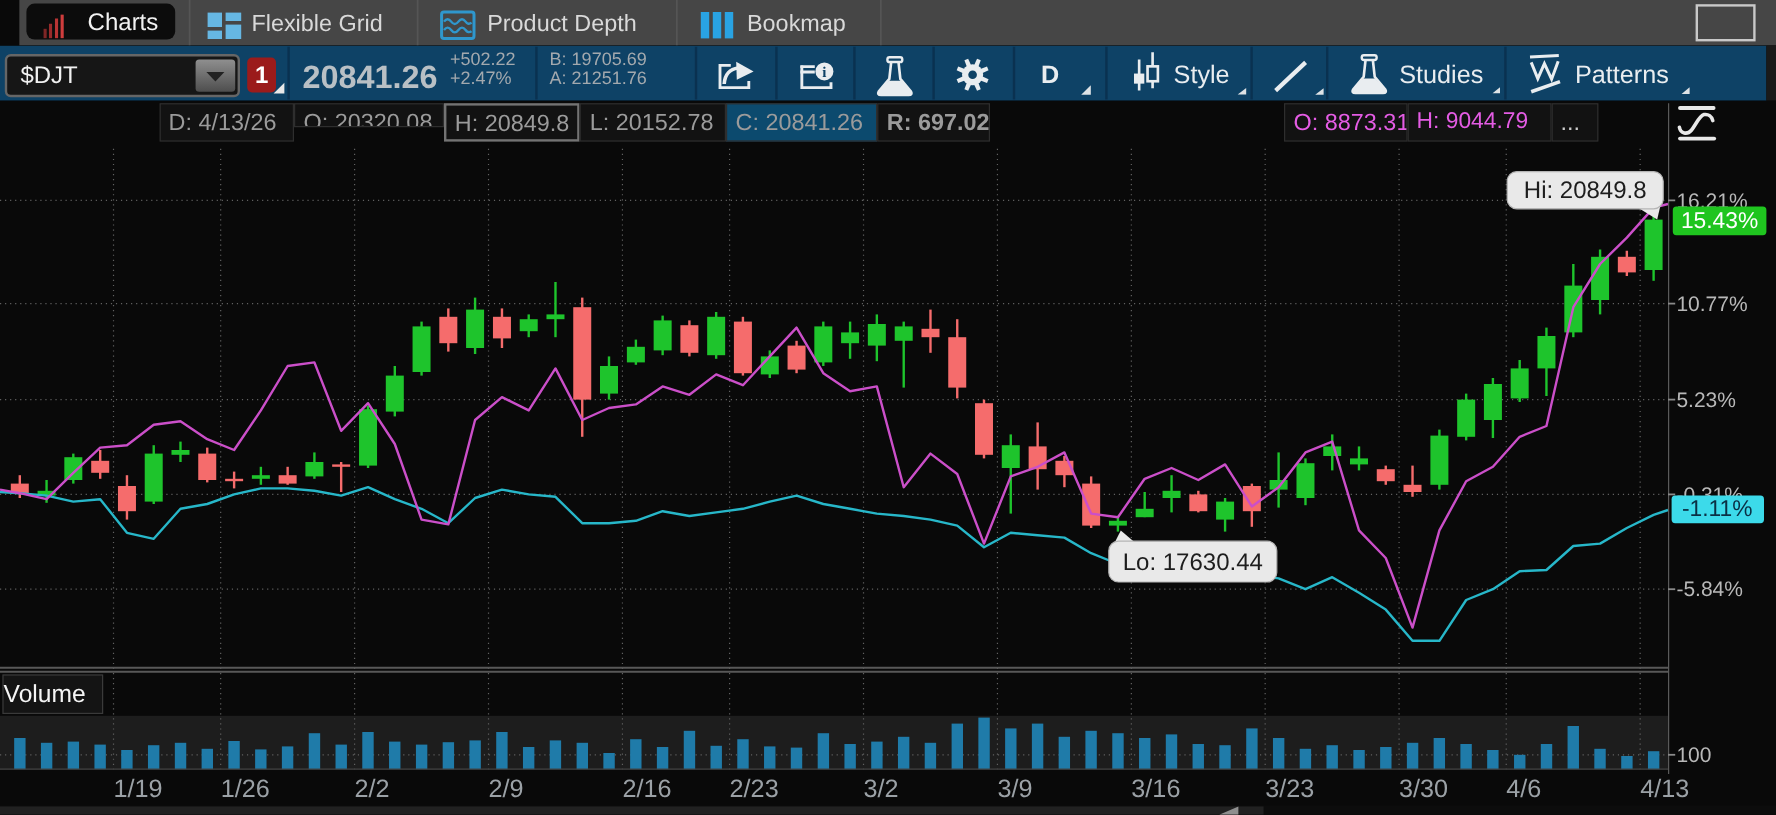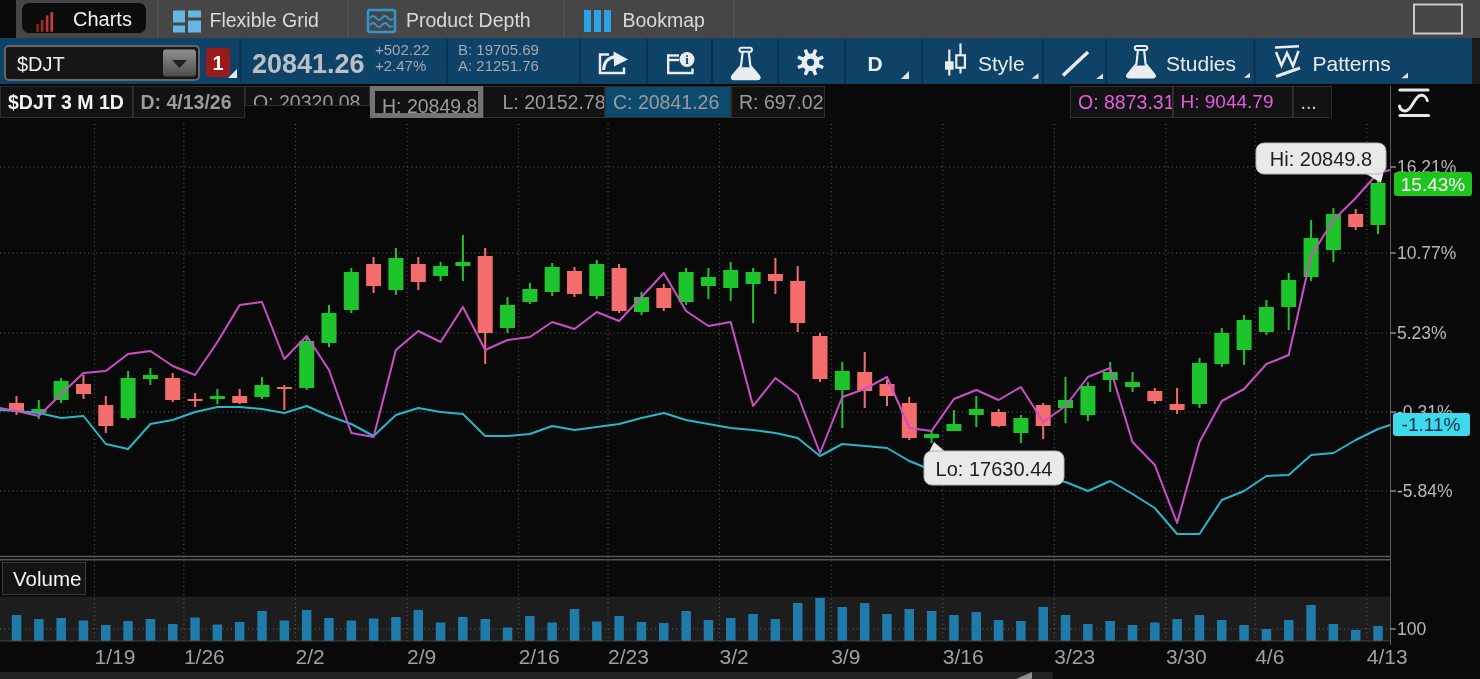--- a/index.html
+++ b/index.html
@@ -359,24 +359,23 @@
 <rect x="1393" y="329" width="77" height="23" rx="3" fill="#3cdaea"></rect>
 <text x="1431" y="340.5" font-size="19" fill="#0a2f44" text-anchor="middle" dominant-baseline="central">-1.11%</text>
 <line x1="1400" y1="6" x2="1428" y2="6" stroke="#e8e8e8" stroke-width="3.2" stroke-linecap="round"></line>
 <path d="M1399.5,22 C1400.5,27.5 1406,28.5 1409.5,24.5 C1413,20.5 1416,12.5 1420,11.5 C1423.5,10.799999999999997 1426.5,13 1427.3,16.5" fill="none" stroke="#e8e8e8" stroke-width="3" stroke-linecap="round"></path>
 <line x1="1400" y1="31.5" x2="1428.5" y2="31.5" stroke="#e8e8e8" stroke-width="3.2" stroke-linecap="round"></line>
 <rect x="0" y="587" width="1480" height="8" fill="#0c0c0c"></rect>
 <rect x="0" y="588" width="1053" height="7" fill="#212121"></rect>
 <polygon points="1016,595 1032,595 1032,588" fill="#8f8f8f"></polygon>
     </svg>
 <div style="position:absolute;left:0;top:0;width:1480px;height:36px">
-      <div style="position:absolute;left:0px;top:2px;width:132.5px;height:32px;background:#121212;border:1px solid #2e2e2e;box-sizing:border-box;color:#f2f2f2;font-weight:bold;font-size:19.5px;line-height:30px;padding-left:7px;white-space:nowrap;overflow:hidden">$DJT 3 M 1D</div>
-<div style="position:absolute;left:132.5px;top:2px;width:112.5px;height:32px;background:#121212;border:1px solid #2e2e2e;box-sizing:border-box;color:#9b9b9b;font-weight:bold;font-size:19.5px;line-height:30px;padding-left:7px;white-space:nowrap;overflow:hidden">D: 4/13/26</div>
+<div style="position:absolute;left:132.5px;top:2px;width:112.5px;height:32px;background:#121212;border:1px solid #2e2e2e;box-sizing:border-box;color:#9b9b9b;font-weight:normal;font-size:19.5px;line-height:30px;padding-left:7px;white-space:nowrap;overflow:hidden">D: 4/13/26</div>
 <div style="position:absolute;left:245px;top:2px;width:125px;height:20px;background:#121212;border:1px solid #2e2e2e;box-sizing:border-box;color:#9b9b9b;font-weight:normal;font-size:19.5px;line-height:30px;padding-left:7px;white-space:nowrap;overflow:hidden">O: 20320.08</div>
-<div style="position:absolute;left:370px;top:2px;width:112.5px;height:32px;background:#121212;border:5px solid #737373;box-sizing:border-box;color:#9b9b9b;font-weight:normal;font-size:19.5px;line-height:30px;padding-left:7px;white-space:nowrap;overflow:hidden">H: 20849.8</div>
-<div style="position:absolute;left:482.5px;top:2px;width:122.5px;height:32px;background:#121212;border:1px solid #2e2e2e;box-sizing:border-box;color:#9b9b9b;font-weight:normal;font-size:19.5px;line-height:30px;padding-left:19px;white-space:nowrap;overflow:hidden">L: 20152.78</div>
+<div style="position:absolute;left:370px;top:2px;width:112.5px;height:32px;background:#121212;border:2px solid #737373;box-sizing:border-box;color:#9b9b9b;font-weight:normal;font-size:19.5px;line-height:30px;padding-left:7px;white-space:nowrap;overflow:hidden">H: 20849.8</div>
+<div style="position:absolute;left:482.5px;top:2px;width:122.5px;height:32px;background:#121212;border:1px solid #2e2e2e;box-sizing:border-box;color:#9b9b9b;font-weight:normal;font-size:19.5px;line-height:30px;padding-left:8px;white-space:nowrap;overflow:hidden">L: 20152.78</div>
 <div style="position:absolute;left:605px;top:2px;width:126px;height:32px;background:#0c4a6e;border:1px solid #2e2e2e;box-sizing:border-box;color:#9b9b9b;font-weight:normal;font-size:19.5px;line-height:30px;padding-left:7px;white-space:nowrap;overflow:hidden">C: 20841.26</div>
-<div style="position:absolute;left:731px;top:2px;width:94px;height:32px;background:#121212;border:1px solid #2e2e2e;box-sizing:border-box;color:#9b9b9b;font-weight:normal;font-size:19.5px;line-height:30px;padding-left:7px;white-space:nowrap;overflow:hidden">R: 697.02</div>
+<div style="position:absolute;left:731px;top:2px;width:94px;height:32px;background:#121212;border:1px solid #2e2e2e;box-sizing:border-box;color:#9b9b9b;font-weight:bold;font-size:19.5px;line-height:30px;padding-left:7px;white-space:nowrap;overflow:hidden">R: 697.02</div>
 <div style="position:absolute;left:1070px;top:2px;width:102.5px;height:32px;background:#121212;border:1px solid #2e2e2e;box-sizing:border-box;color:#e45ce4;font-weight:normal;font-size:19.5px;line-height:30px;padding-left:7px;white-space:nowrap;overflow:hidden">O: 8873.31</div>
 <div style="position:absolute;left:1172.5px;top:2px;width:120.0px;height:32px;background:#121212;border:1px solid #2e2e2e;box-sizing:border-box;color:#e45ce4;font-weight:normal;font-size:19px;line-height:30px;padding-left:7px;white-space:nowrap;overflow:hidden">H: 9044.79</div>
 <div style="position:absolute;left:1292.5px;top:2px;width:39.5px;height:32px;background:#121212;border:1px solid #2e2e2e;box-sizing:border-box;color:#cccccc;font-weight:normal;font-size:19.5px;line-height:30px;padding-left:7px;white-space:nowrap;overflow:hidden">...</div>
     </div>
-<div style="position:absolute;left:2px;top:478px;width:84px;height:33px;background:#141414;border:1px solid #3a3a3a;box-sizing:border-box;color:#f5f5f5;font-size:20.5px;line-height:31px;padding-left:10px">Volume</div>
+<div style="position:absolute;left:2px;top:478px;width:84px;height:33px;background:#141414;border:1px solid #3a3a3a;box-sizing:border-box;color:#f5f5f5;font-size:20.5px;line-height:31px;padding-left:0">Volume</div>
 </div>
 </body></html>

